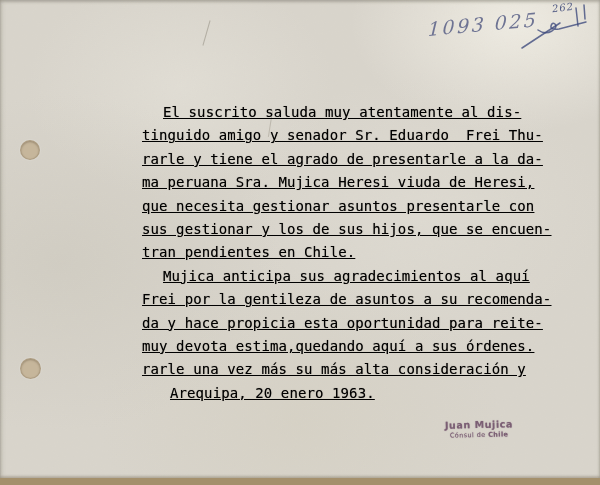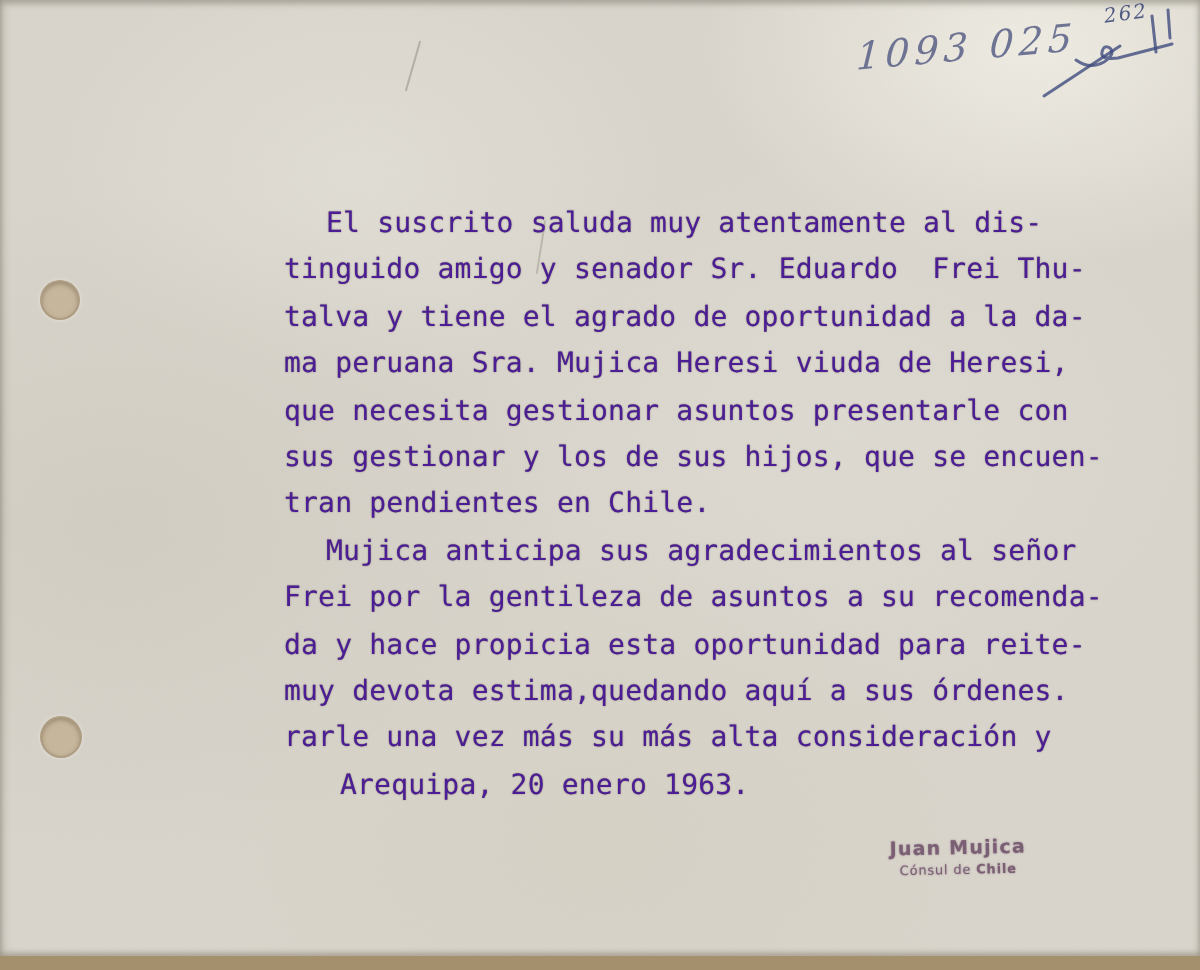--- a/index.html
+++ b/index.html
@@ -51,22 +51,23 @@
   }
   .paraph { position:absolute; left:515px; top:0px; }
 
   .scratch { position:absolute; background:rgba(145,140,127,0.55); width:1px; }
   .s1 { left:206px; top:20px; height:26px; transform:rotate(16deg); }
   .s2 { left:270px; top:110px; height:27px; transform:rotate(9deg); background:rgba(152,147,134,0.45); }
 
   .letter {
     position:absolute; left:142px; top:101px; width:420px;
     font-size:14px; line-height:23.4px; letter-spacing:0.1px;
-    color:#4c1d95;
+    color:#000000;
     text-shadow:0 0 0.7px rgba(90,86,79,0.85);
+    text-decoration:underline;
   }
   .ln { white-space:pre; height:23.4px; }
   .ln.indent { padding-left:21px; }
   .ln.date   { padding-left:28px; }
 
   .stamp {
     position:absolute; left:436px; top:419px; width:86px;
     text-align:center; color:#7b5f74;
     transform:rotate(-1.2deg);
     text-shadow:0 0 1px rgba(123,95,116,0.75);
@@ -106,26 +107,26 @@
       <path d="M 7 48 L 45 23"></path>
       <path d="M 23 30 Q 30 35 37 31 Q 43 27 40 24 Q 37 22 36 26 Q 35 30 44 29 L 71 22"></path>
       <path d="M 61 8 L 63 26"></path>
       <path d="M 69 5 L 70 19"></path>
     </g>
   </svg>
 
   <div class="letter">
     <div class="ln indent">El suscrito saluda muy atentamente al dis-</div>
     <div class="ln">tinguido amigo y senador Sr. Eduardo  Frei Thu-</div>
-    <div class="ln">talva y tiene el agrado de oportunidad a la da-</div>
+    <div class="ln">rarle y tiene el agrado de presentarle a la da-</div>
     <div class="ln">ma peruana Sra. Mujica Heresi viuda de Heresi,</div>
     <div class="ln">que necesita gestionar asuntos presentarle con</div>
     <div class="ln">sus gestionar y los de sus hijos, que se encuen-</div>
     <div class="ln">tran pendientes en Chile.</div>
-    <div class="ln indent">Mujica anticipa sus agradecimientos al señor</div>
+    <div class="ln indent">Mujica anticipa sus agradecimientos al aquí</div>
     <div class="ln">Frei por la gentileza de asuntos a su recomenda-</div>
     <div class="ln">da y hace propicia esta oportunidad para reite-</div>
     <div class="ln">muy devota estima,quedando aquí a sus órdenes.</div>
     <div class="ln">rarle una vez más su más alta consideración y</div>
     <div class="ln date">Arequipa, 20 enero 1963.</div>
   </div>
 
   <div class="stamp">
     <div class="nm">Juan Mujica</div>
     <div class="tl"><span>Cónsul de </span><b>Chile</b></div>

